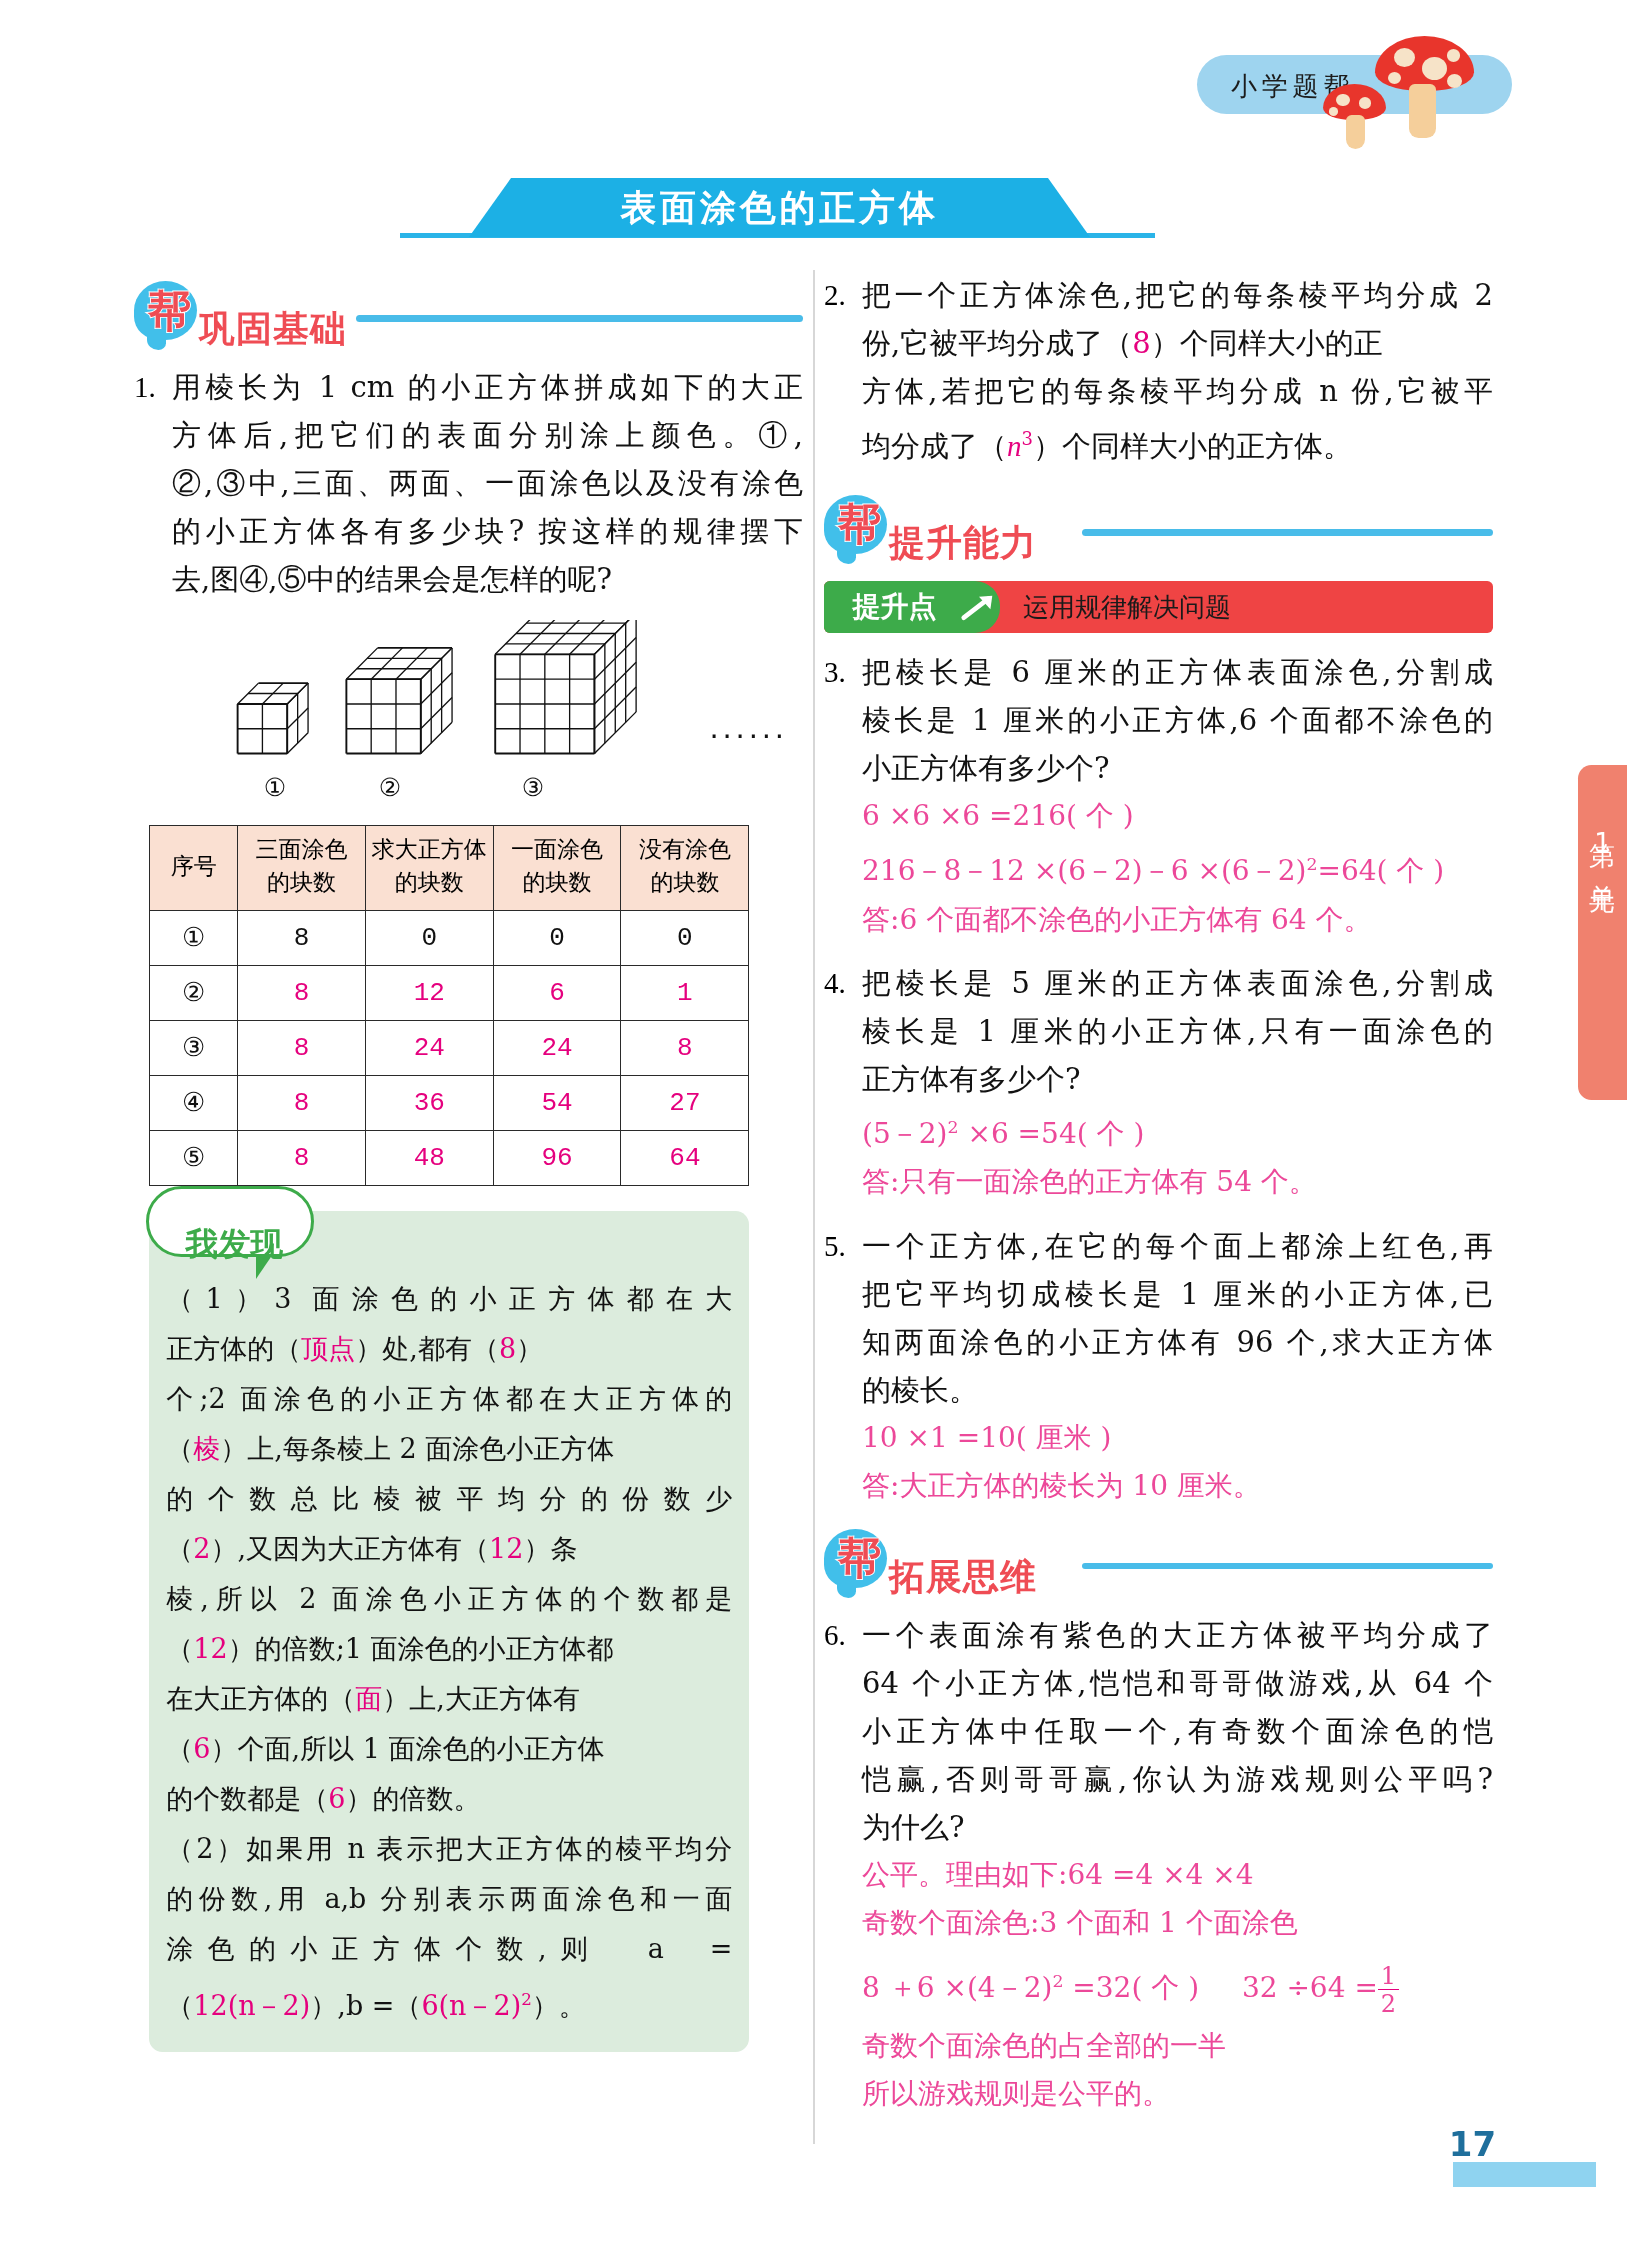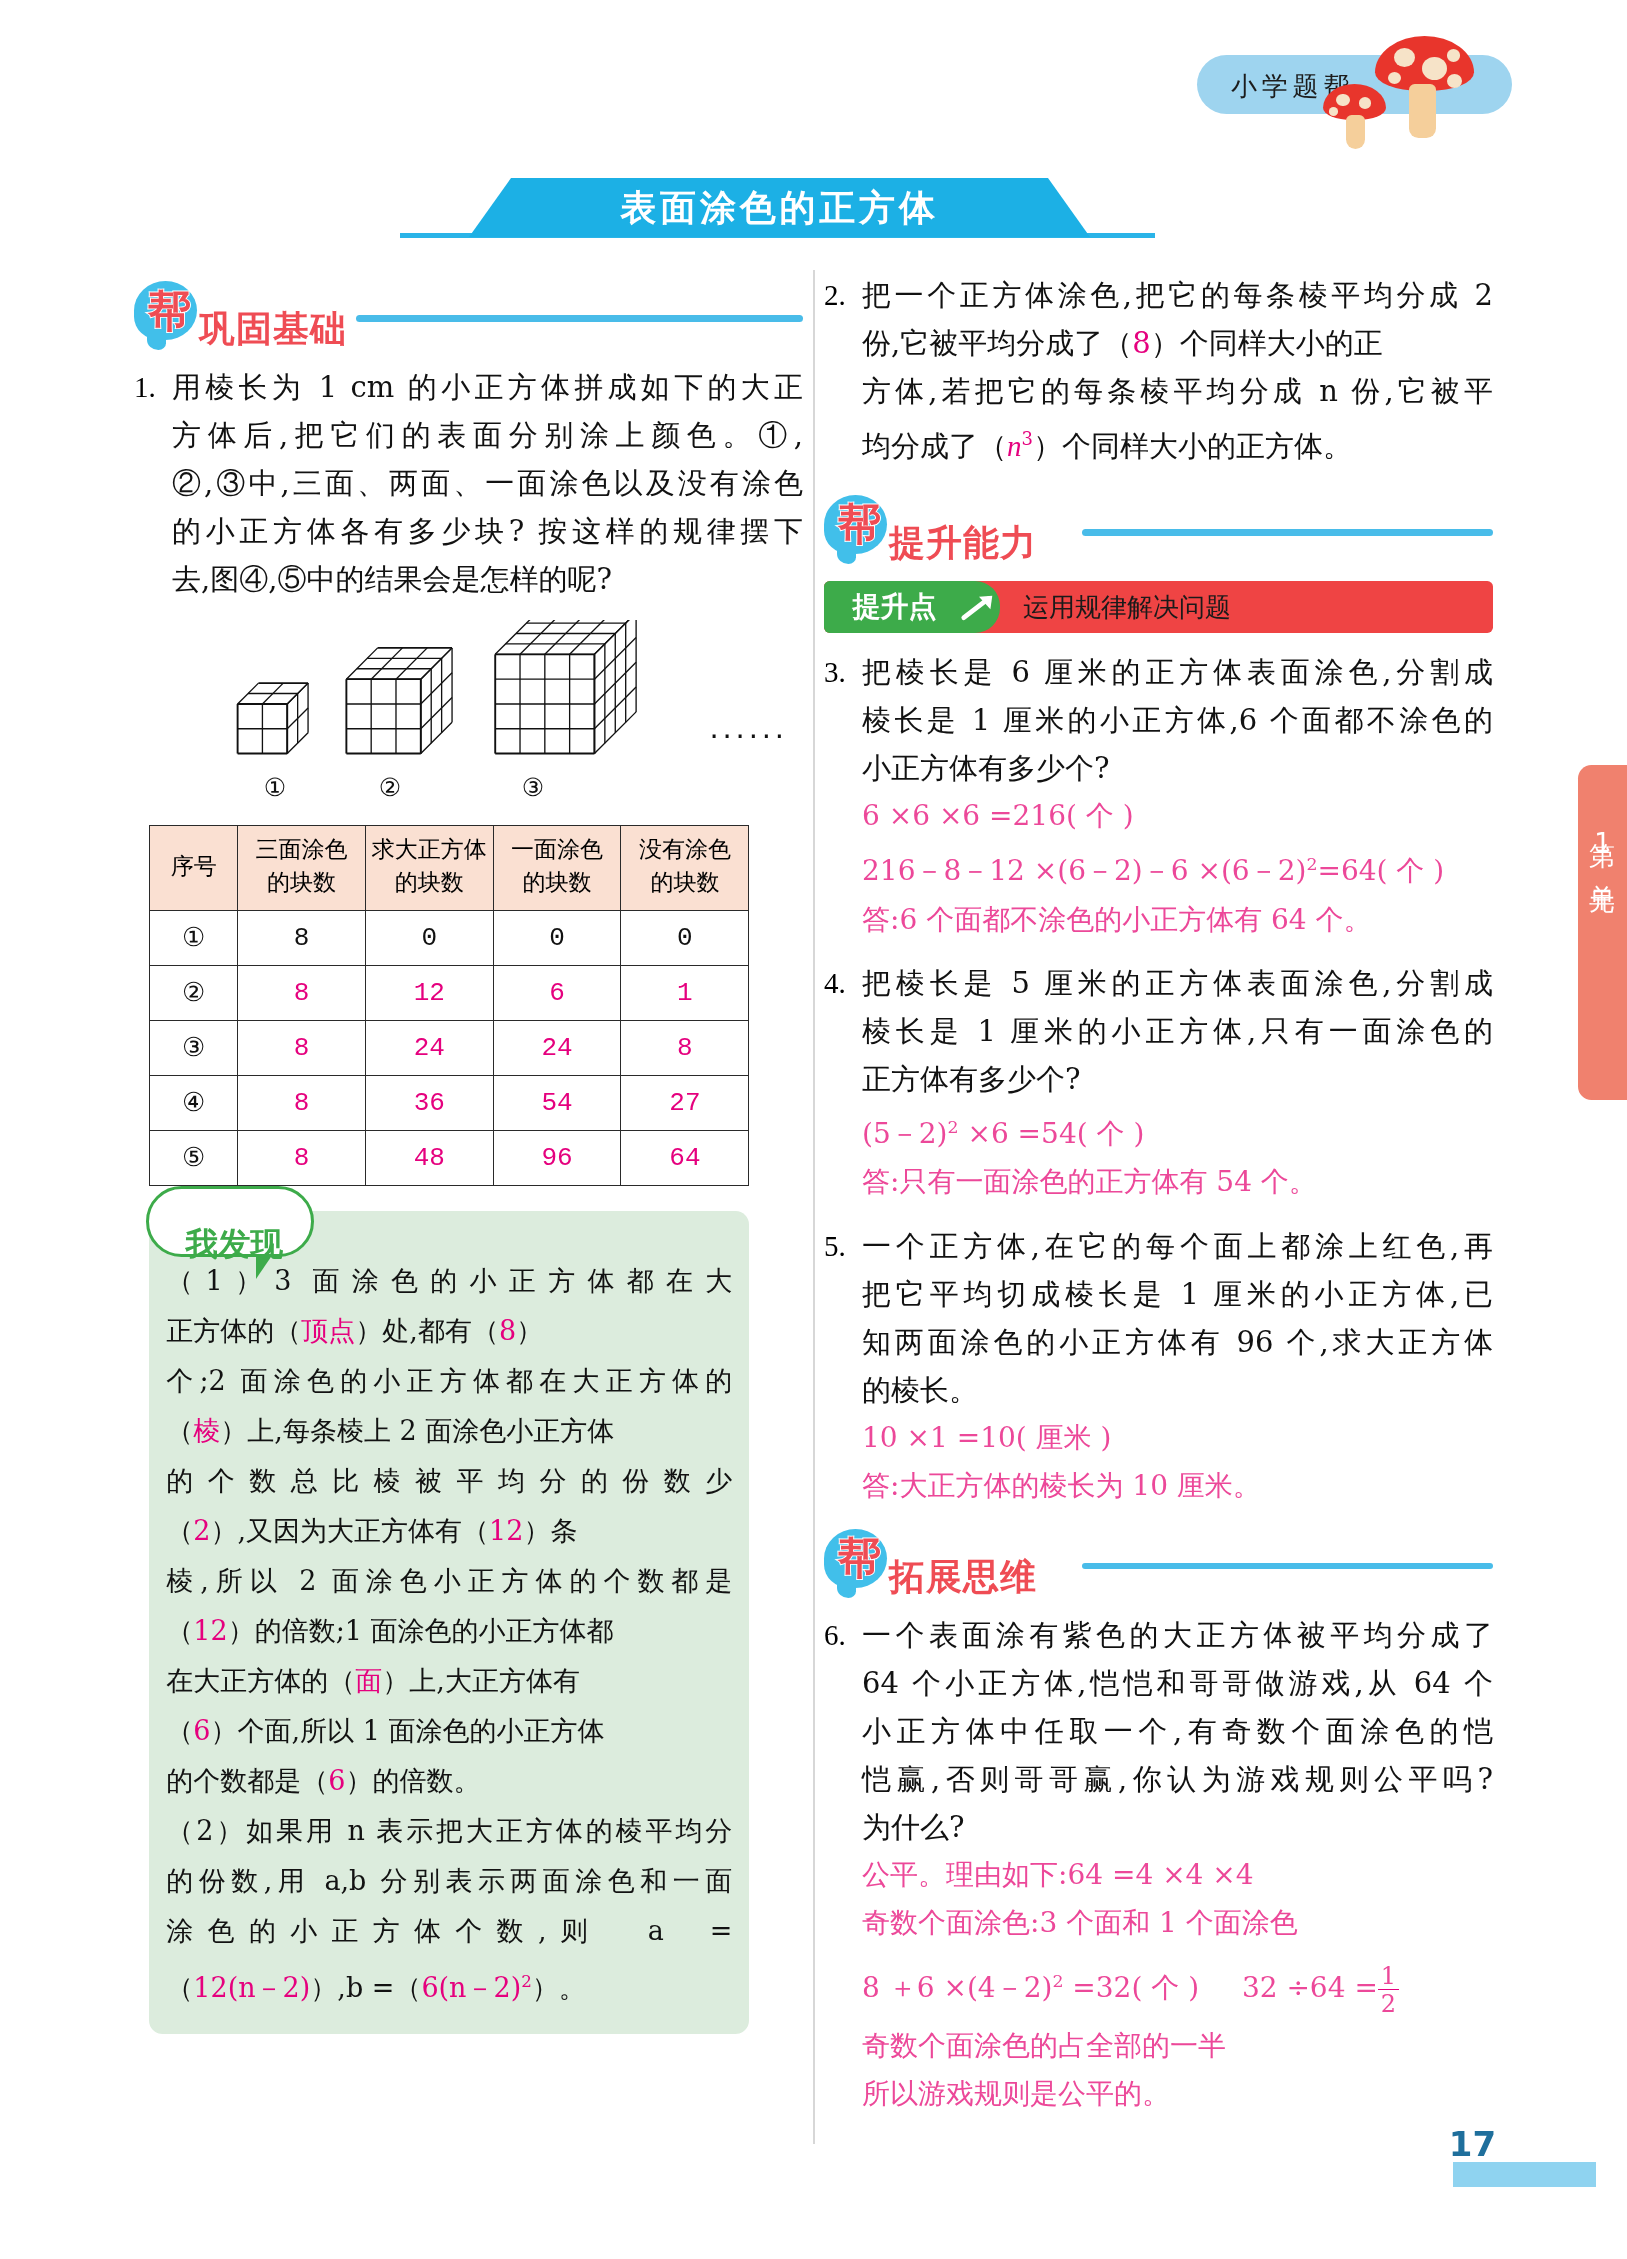--- a/index.html
+++ b/index.html
@@ -132,21 +132,21 @@
   table.grid thead th { background:#fae0d2; font-size:23px; line-height:32.5px; padding:9.6px 3.8px; }
   table.grid thead th .hl { display:block; }
   table.grid tbody td { font-size:26px; height:55px; }
   table.grid tbody td.black { color:#111; }
   table.grid tbody td.pk { color:#e5007e; }
 
   
   .disc {
     position:relative; margin-top:25px; margin-left:15.3px;
     width:600px; background:#dcecdd; border-radius:13.4px;
-    padding:45px 17px 21px 17px;
+    padding:63px 17px 21px 17px;
   }
   .disc-tag {
     position:absolute; left:-3.8px; top:-25px; width:168px; height:71px;
     background:#ffffff; border:3.8px solid #3dab4a; border-radius:36px;
   }
   .disc-tag:after {
     content:""; position:absolute; left:107px; bottom:-25px;
     width:0; height:0; border-left:17px solid #3dab4a;
     border-bottom:25px solid transparent; border-right:9.6px solid transparent;
   }

